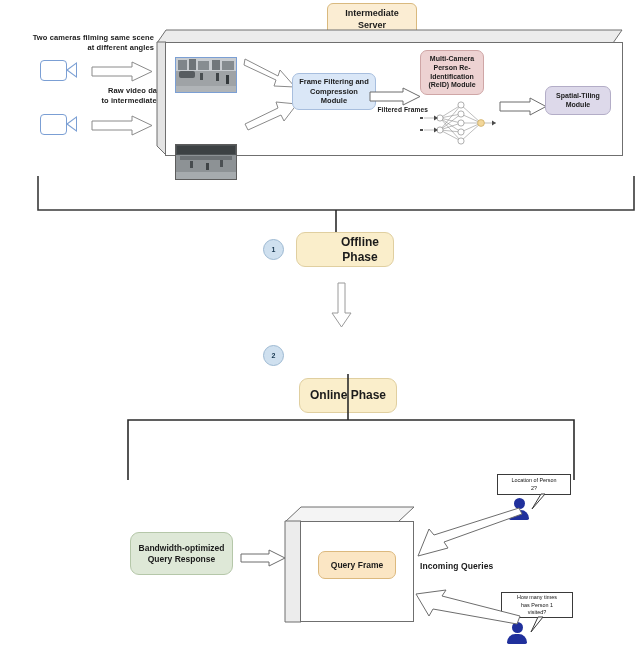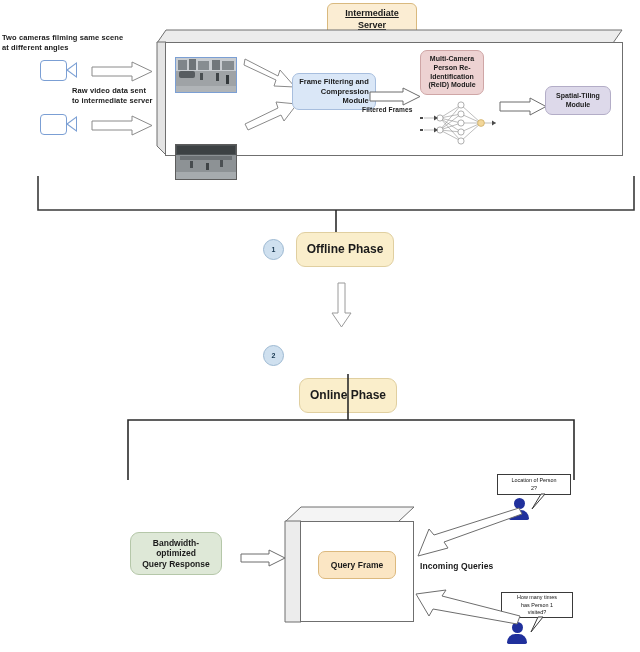--- a/index.html
+++ b/index.html
@@ -15,21 +15,21 @@
     font-family: "Liberation Sans", sans-serif;
     overflow: hidden;
   }
   .abs { position: absolute; }
 
   
   .caption {
     font-size: 7.5px;
     font-weight: bold;
     color: #1a1a1a;
-    text-align: left;
+    text-align: right;
     line-height: 1.35;
     letter-spacing: .1px;
   }
 
   
   .modbox {
     box-sizing: border-box;
     display: flex;
     align-items: center;
     justify-content: center;
@@ -153,21 +153,21 @@
     display: flex; align-items: center; justify-content: center;
   }
 
   svg { display: block; overflow: visible; }
 </style>
 </head>
 <body>
 
 <div id="page">
 
-  <div class="abs modbox box-intermediate" style="left:327px; top:3px; width:90px; height:33px; white-space:pre-line;text-decoration:underline;">Intermediate
+  <div class="abs modbox box-intermediate" style="left:327px; top:3px; width:90px; height:33px; white-space:pre-line;">Intermediate
 Server</div>
 
   <svg class="abs" style="left:370px; top:35px;" width="6" height="8">
     <line x1="2" y1="0" x2="2" y2="8" stroke="#8a8a8a" stroke-width="1"></line>
   </svg>
 
   <div class="abs caption" style="left:2px; top:33px; width:152px; white-space:pre-line;">Two cameras filming same scene
 at different angles</div>
 
   <div class="abs" style="left:40px; top:60px; width:40px; height:22px;">
@@ -231,21 +231,21 @@
     </svg>
   </div>
 
   <svg class="abs" style="left:245px; top:57px;" width="52" height="34">
     <polygon points="0,2 33,19 35,13 50,30 29,29 31,23 -1,8" fill="#ffffff" stroke="#8a8a8a" stroke-width="1"></polygon>
   </svg>
   <svg class="abs" style="left:245px; top:99px;" width="52" height="30">
     <polygon points="0,25 33,9 31,3 52,5 39,22 36,16 3,31" fill="#ffffff" stroke="#8a8a8a" stroke-width="1"></polygon>
   </svg>
 
-  <div class="abs modbox box-frame" style="left:292px; top:73px; width:84px; height:37px; white-space:pre-line;text-align:right;">Frame Filtering and
+  <div class="abs modbox box-frame" style="left:292px; top:73px; width:84px; height:37px; white-space:pre-line;">Frame Filtering and
 Compression
 Module</div>
 
   <svg class="abs" style="left:370px; top:88px;" width="52" height="17">
     <polygon points="0,4 33,4 33,0 50,8.5 33,17 33,13 0,13" fill="#ffffff" stroke="#6d6d6d" stroke-width="1"></polygon>
   </svg>
   <div class="abs caption" style="left:362px; top:106px; width:66px; font-size:6.6px;">Filtered Frames</div>
 
   <div class="abs modbox box-reid" style="left:420px; top:50px; width:64px; height:45px; white-space:pre-line;">Multi-Camera
 Person Re-
@@ -298,35 +298,35 @@
 
   <div class="abs modbox box-spatial" style="left:545px; top:86px; width:66px; height:29px; white-space:pre-line;">Spatial-Tiling
 Module</div>
 
   <svg class="abs" style="left:34px; top:176px;" width="604" height="60">
     <path d="M 4,0 L 4,34 L 600,34 L 600,0" fill="none" stroke="#3a3a3a" stroke-width="1.6"></path>
     <line x1="302" y1="34" x2="302" y2="58" stroke="#2b2b2b" stroke-width="1.6"></line>
   </svg>
 
   <div class="abs badge" style="left:263px; top:239px;">1</div>
-  <div class="abs modbox box-phase" style="left:296px; top:232px; width:98px; height:35px;">Offline Phase</div>
+  <div class="abs modbox box-phase" style="left:296px; top:232px; width:98px; height:35px;padding-left:34px;">Offline Phase</div>
 
   <svg class="abs" style="left:332px; top:283px;" width="22" height="45">
     <polygon points="6,0 13,0 13,30 19,30 9.5,44 0,30 6,30" fill="#ffffff" stroke="#9a9a9a" stroke-width="1"></polygon>
   </svg>
 
   <div class="abs badge" style="left:263px; top:345px;">2</div>
   <div class="abs modbox box-phase" style="left:299px; top:338px; width:98px; height:35px;margin-top:40px;">Online Phase</div>
 
   <svg class="abs" style="left:126px; top:374px;" width="452" height="108">
     <line x1="222" y1="0" x2="222" y2="46" stroke="#2b2b2b" stroke-width="1.6"></line>
     <path d="M 2,106 L 2,46 L 448,46 L 448,106" fill="none" stroke="#2b2b2b" stroke-width="1.6"></path>
   </svg>
 
-  <div class="abs modbox box-bandwidth" style="left:130px; top:532px; width:92px; height:43px; white-space:pre-line;">Bandwidth-optimized
+  <div class="abs modbox box-bandwidth" style="left:130px; top:532px; width:103px; height:43px; white-space:pre-line;">Bandwidth-optimized
 Query Response</div>
 
   <svg class="abs" style="left:241px; top:550px;" width="45" height="16">
     <polygon points="0,8 16,0 16,4 44,4 44,12 16,12 16,16" fill="#ffffff" stroke="#6d6d6d" stroke-width="1" transform="translate(44,0) scale(-1,1)"></polygon>
   </svg>
 
   <svg class="abs" style="left:285px; top:507px;" width="130" height="16">
     <polygon points="0,15 16,0 129,0 113,15" fill="#f4f4f4" stroke="#6f6f6f" stroke-width="1"></polygon>
   </svg>
   <svg class="abs" style="left:285px; top:521px;" width="18" height="106">

